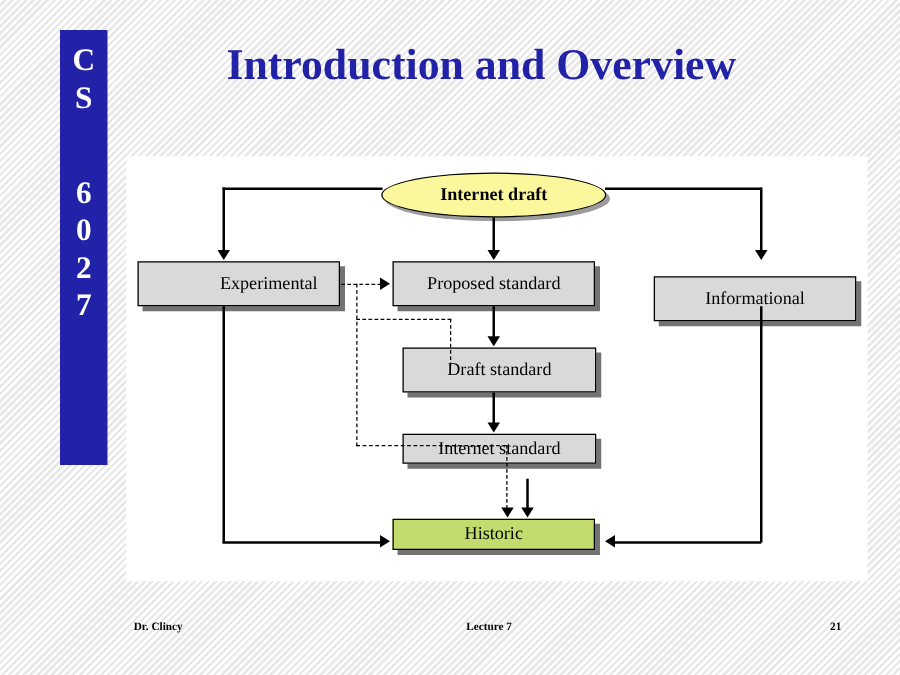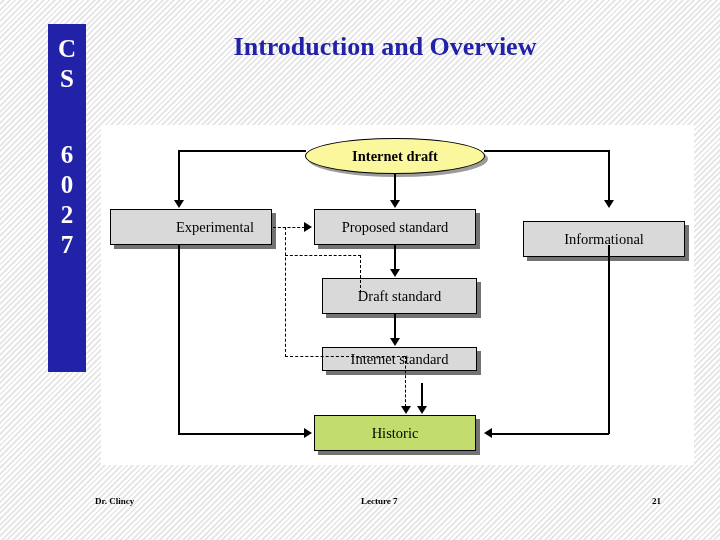--- a/index.html
+++ b/index.html
@@ -46,21 +46,21 @@
   
   #slide-title {
     position: absolute;
     left: 150px;
     top: 32px;
     width: 470px;
     text-align: center;
     color: #2222a8;
     font-family: "Liberation Serif", serif;
     font-weight: bold;
-    font-size: 26px;
+    font-size: 35px;
   }
 
   
   #diagram-card {
     position: absolute;
     left: 101px;
     top: 125px;
     width: 593px;
     height: 340px;
     background: #ffffff;
@@ -141,20 +141,21 @@
     border-right: 8px solid #000000;
   }
 
   
   .footer-text {
     position: absolute;
     font-family: "Liberation Serif", serif;
     font-weight: bold;
     font-size: 9px;
     color: #000000;
+    margin-left: 12px;
   }
   #footer-author { left: 95px; top: 496px; }
   #footer-center { left: 361px; top: 496px; }
   #footer-page   { left: 652px; top: 496px; }
 </style>
 </head>
 <body>
 
 <div id="course-bar">
   <div class="letters">
@@ -190,21 +191,21 @@
   </div>
 
   <div class="node" style="left:221px; top:153px; width:155px; height:36px;">
     <span class="lbl">Draft standard</span>
   </div>
 
   <div class="node" style="left:221px; top:222px; width:155px; height:24px;">
     <span class="lbl">Internet standard</span>
   </div>
 
-  <div class="node green" style="left:213px; top:290px; width:162px; height:36px;">
+  <div class="node green" style="left:213px; top:290px; width:162px; height:25px;">
     <span class="lbl">Historic</span>
   </div>
 
   <div class="ln v" style="left:293px; top:49px; height:27px;"></div>
   <div class="arrow-down" style="left:289px; top:75px;"></div>
 
   <div class="ln h" style="left:77px; top:25px; width:128px;"></div>
   <div class="ln v" style="left:77px; top:25px; height:51px;"></div>
   <div class="arrow-down" style="left:73px; top:75px;"></div>
 

